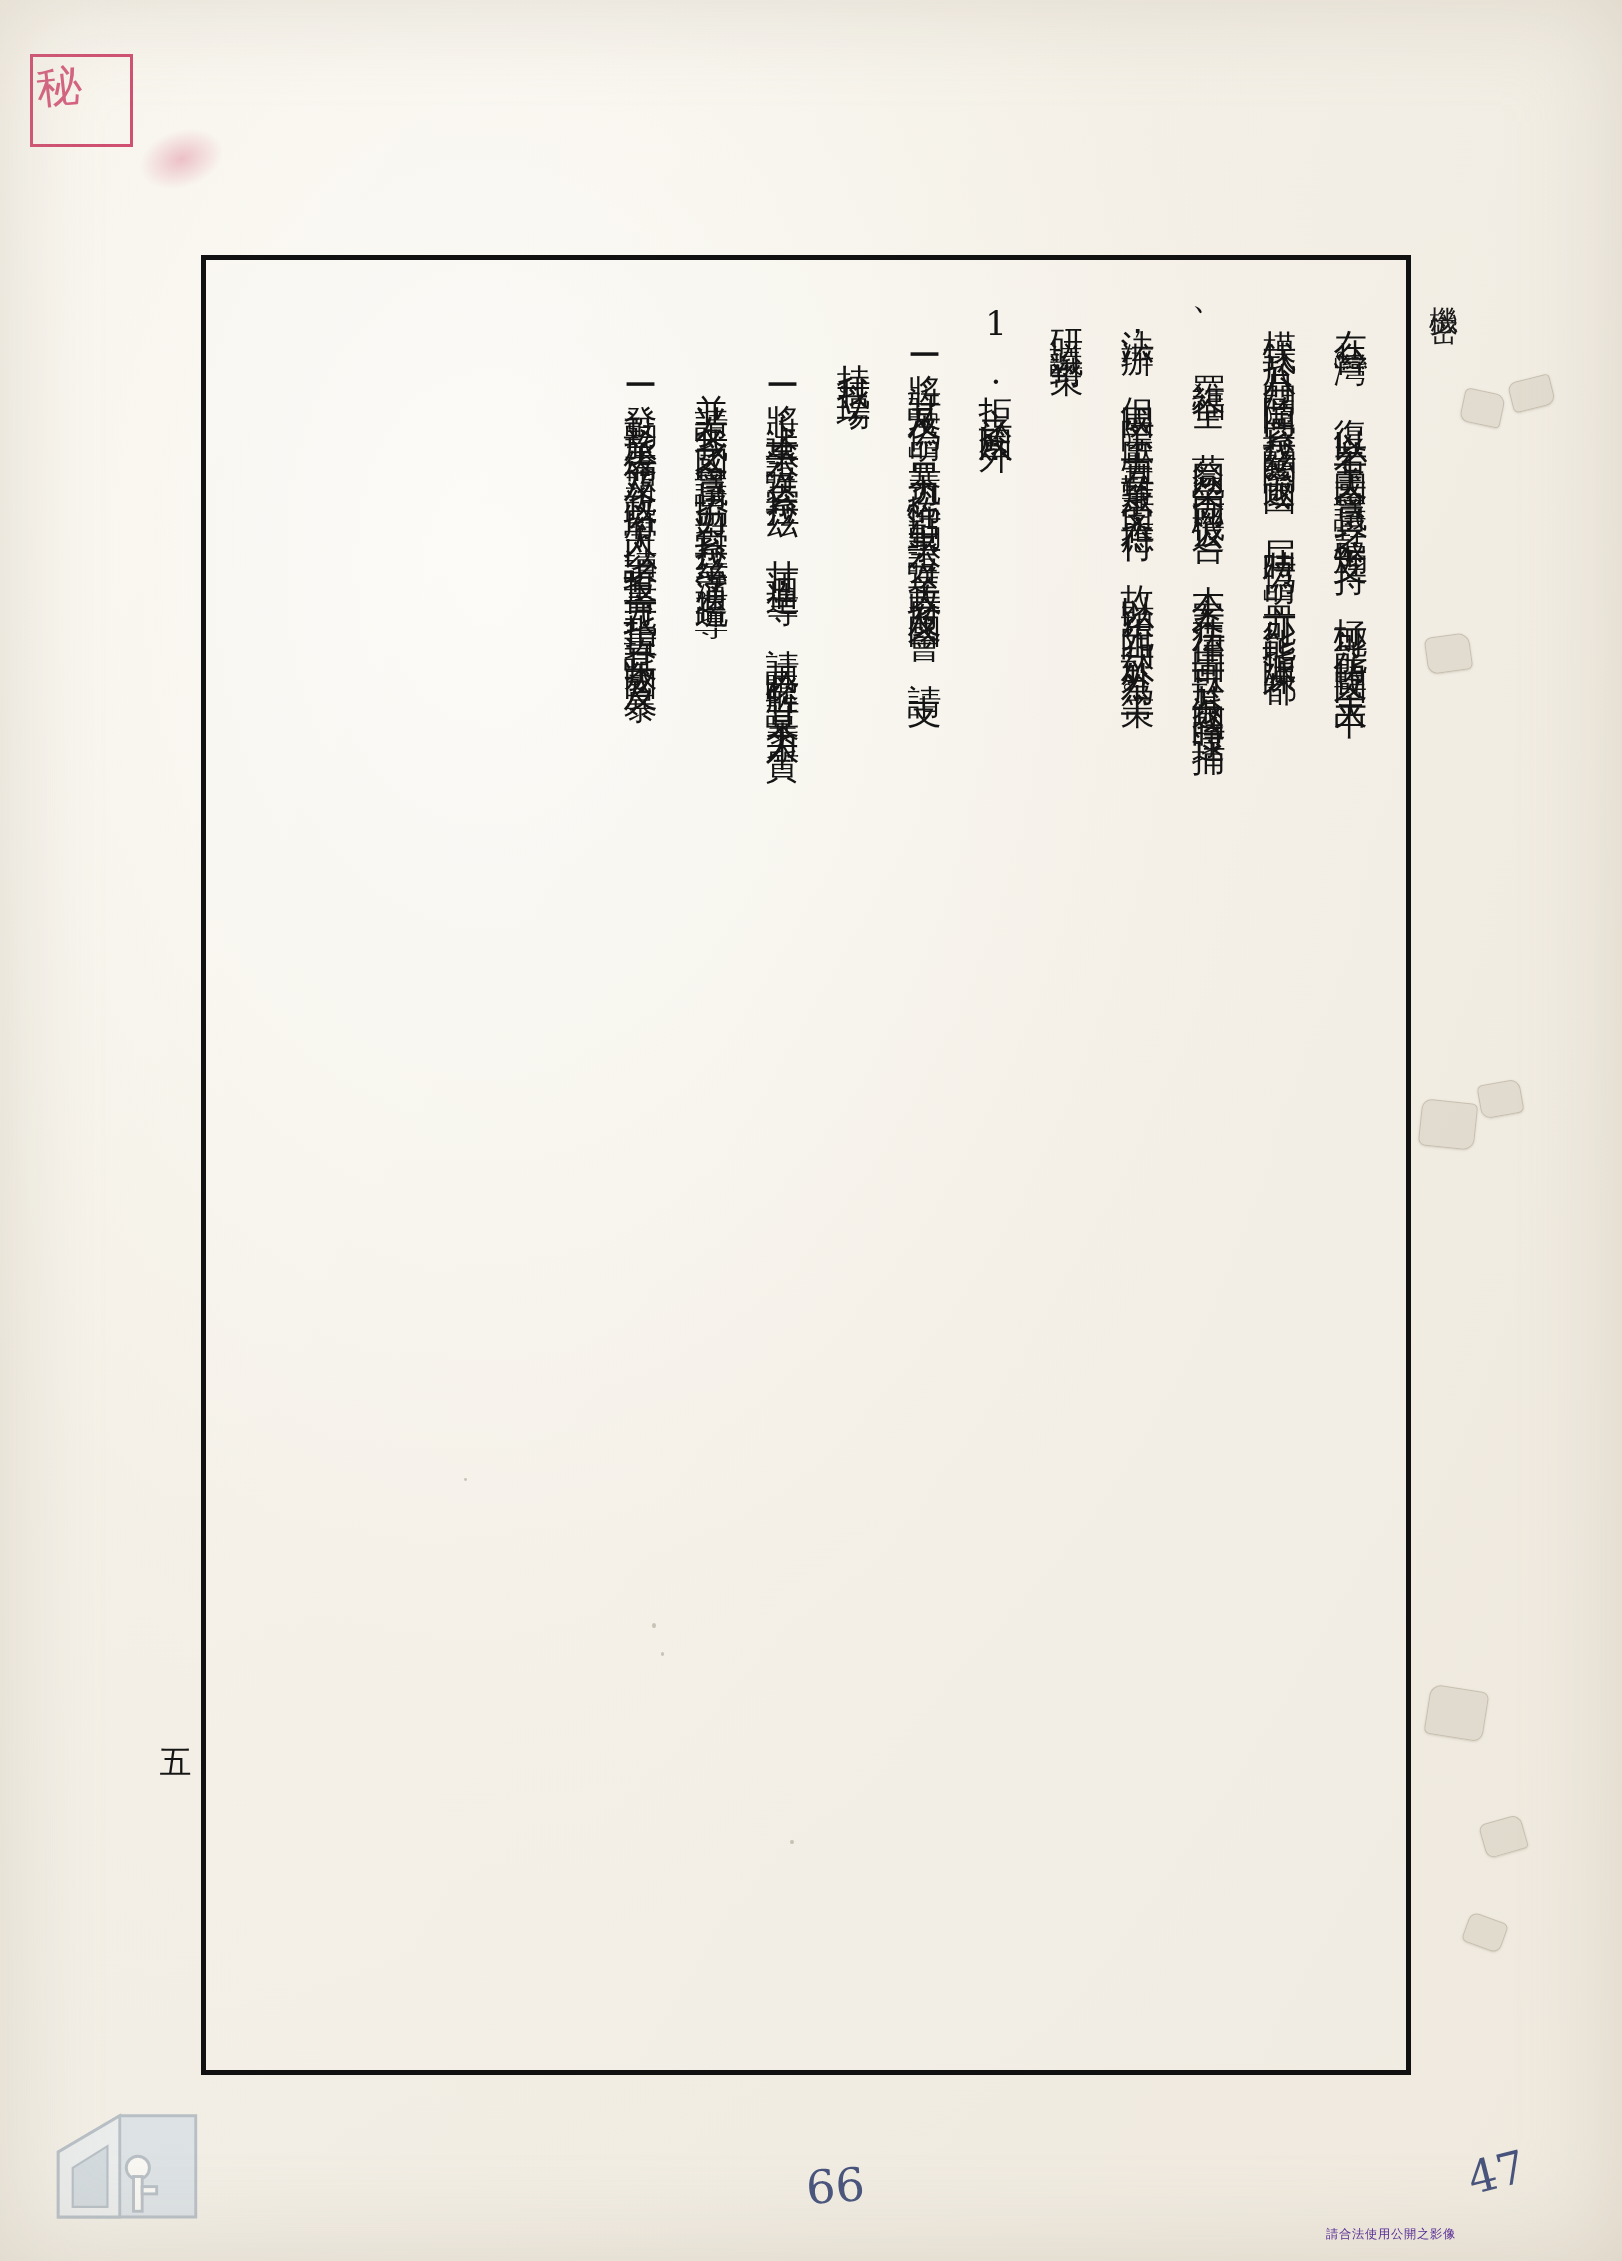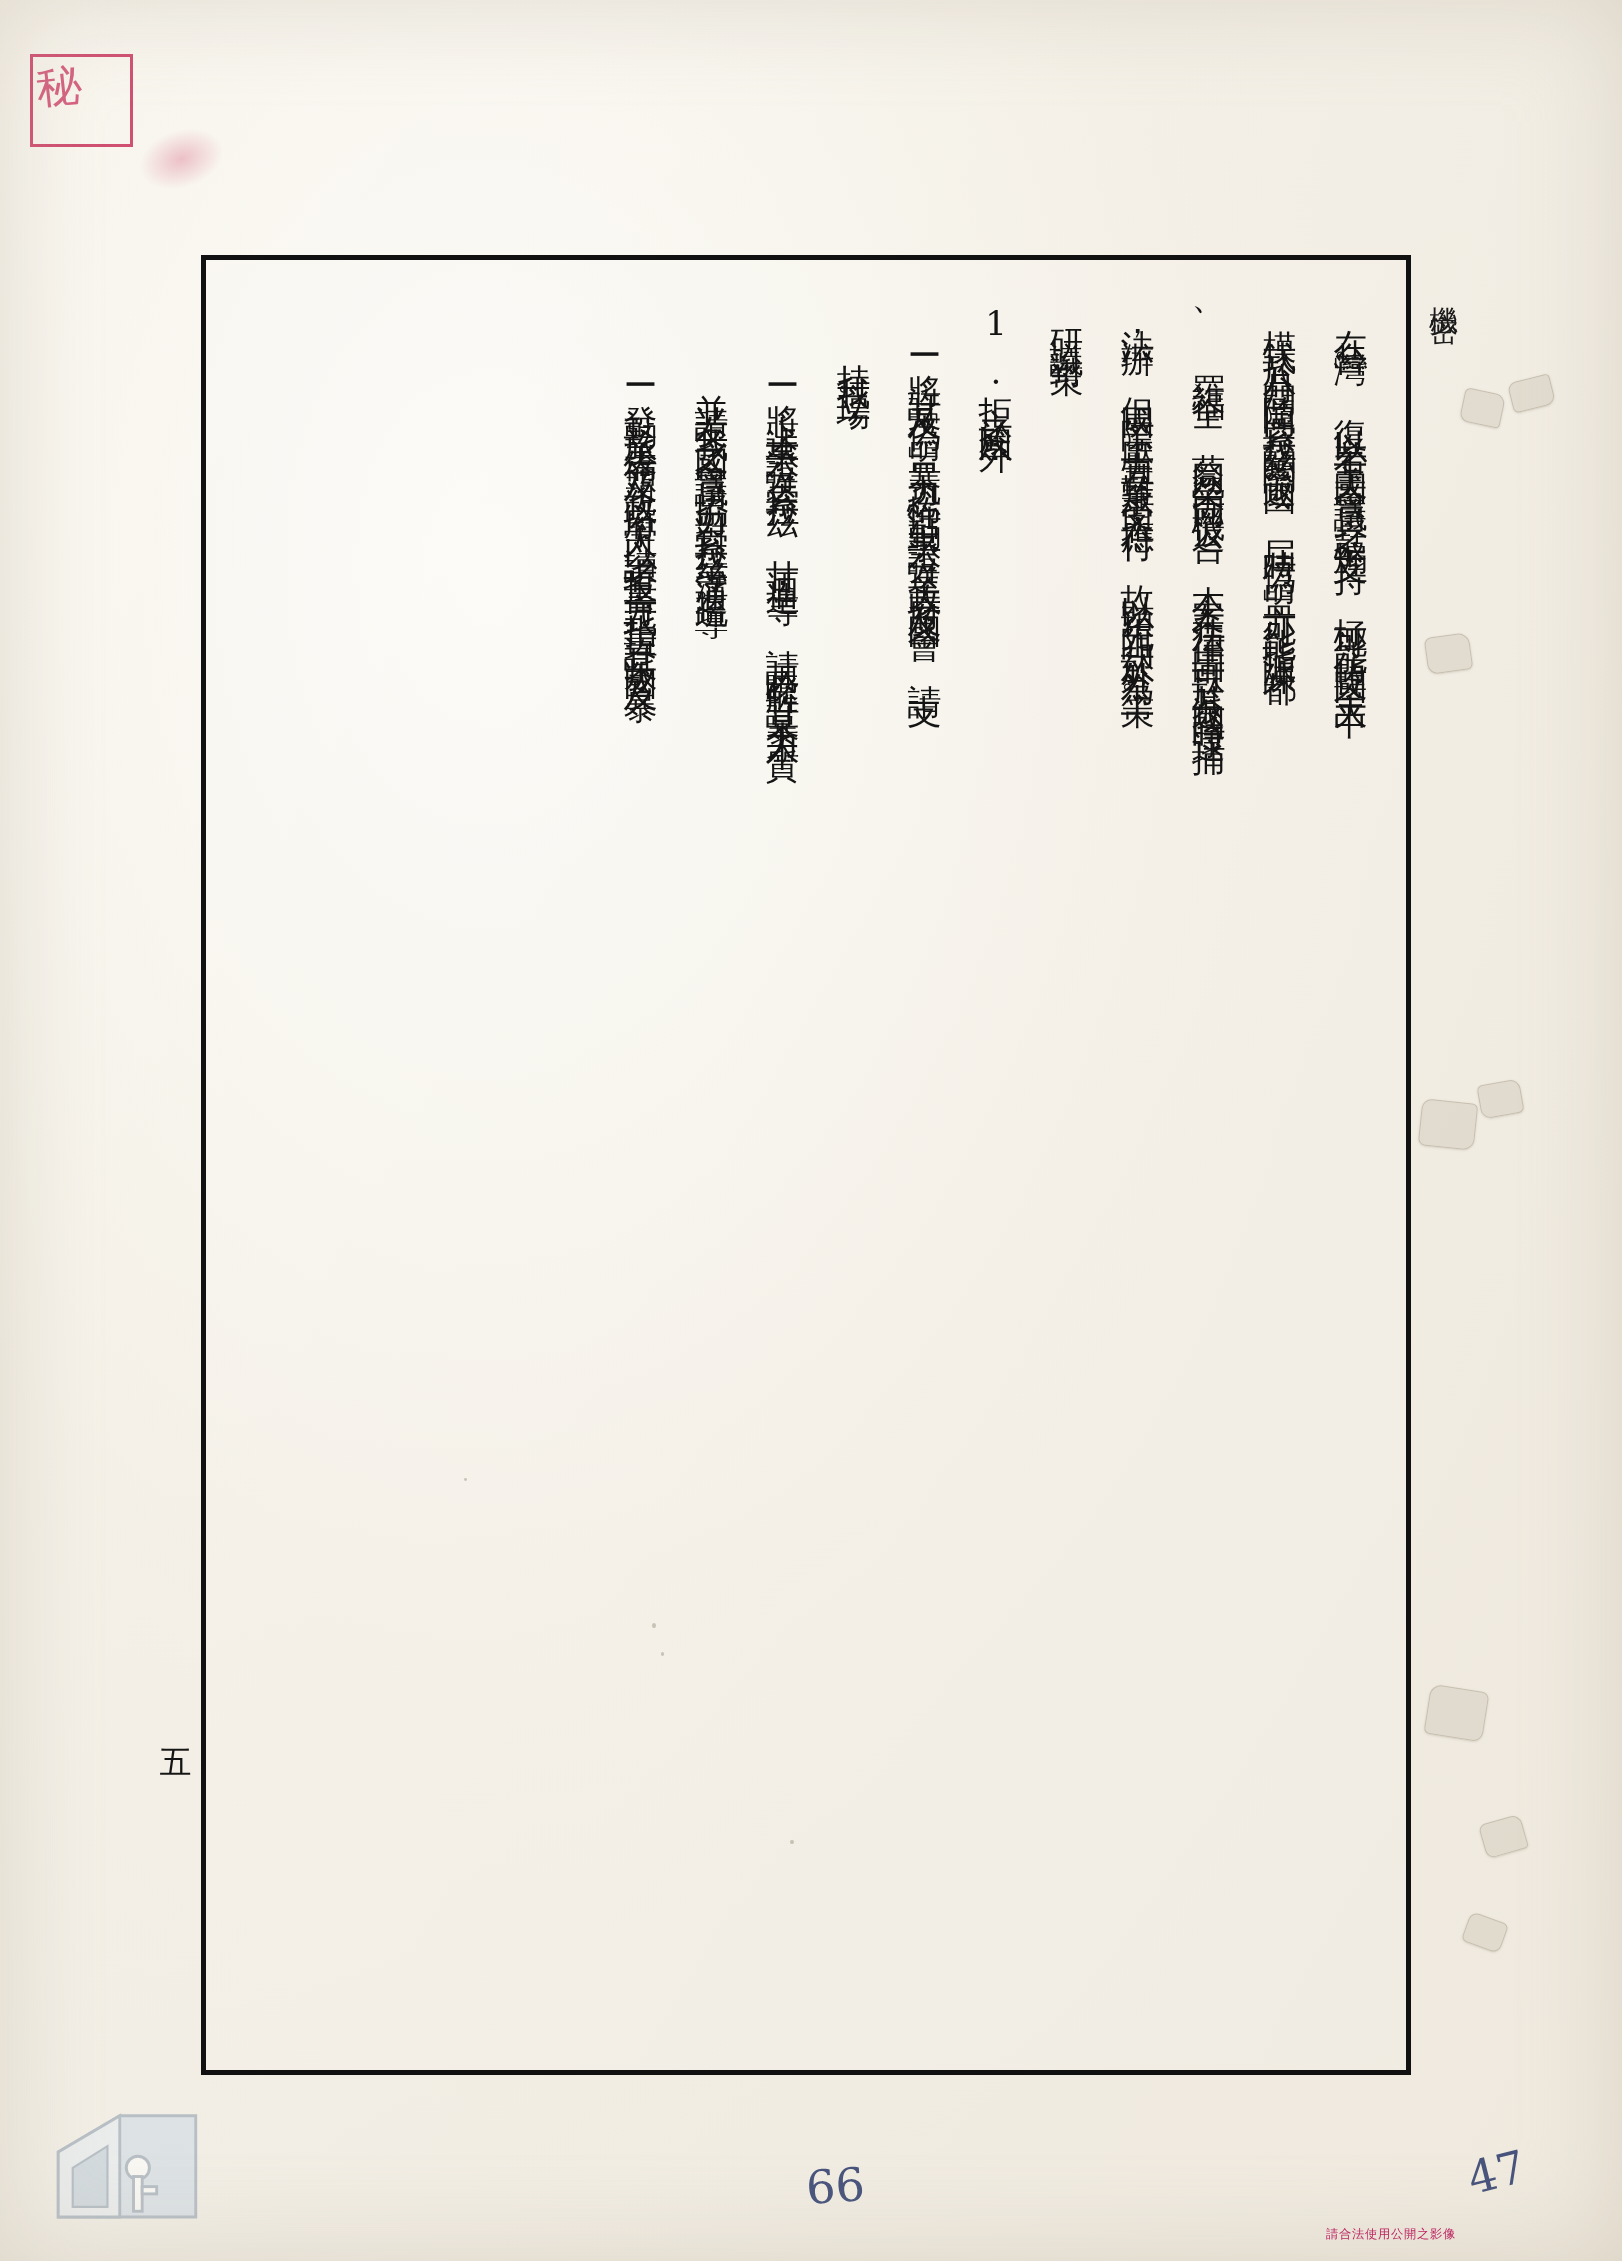--- a/index.html
+++ b/index.html
@@ -162,21 +162,21 @@
     width: 152px;
     height: 138px;
     opacity: 0.5;
   }
   .footer-note {
     position: absolute;
     left: 1326px;
     top: 2226px;
     font-family: "DejaVu Sans", "Liberation Sans", sans-serif;
     font-size: 12.3px;
-    color: #be185d;
+    color: #4c1d95;
     letter-spacing: 0.7px;
   }
 
   
   .tape {
     position: absolute;
     background: rgba(222,216,203,0.85);
     border: 0.7px solid rgba(176,168,150,0.55);
     box-shadow: 0 0.7px 2.2px rgba(120,110,90,0.25);
     pointer-events: none;

